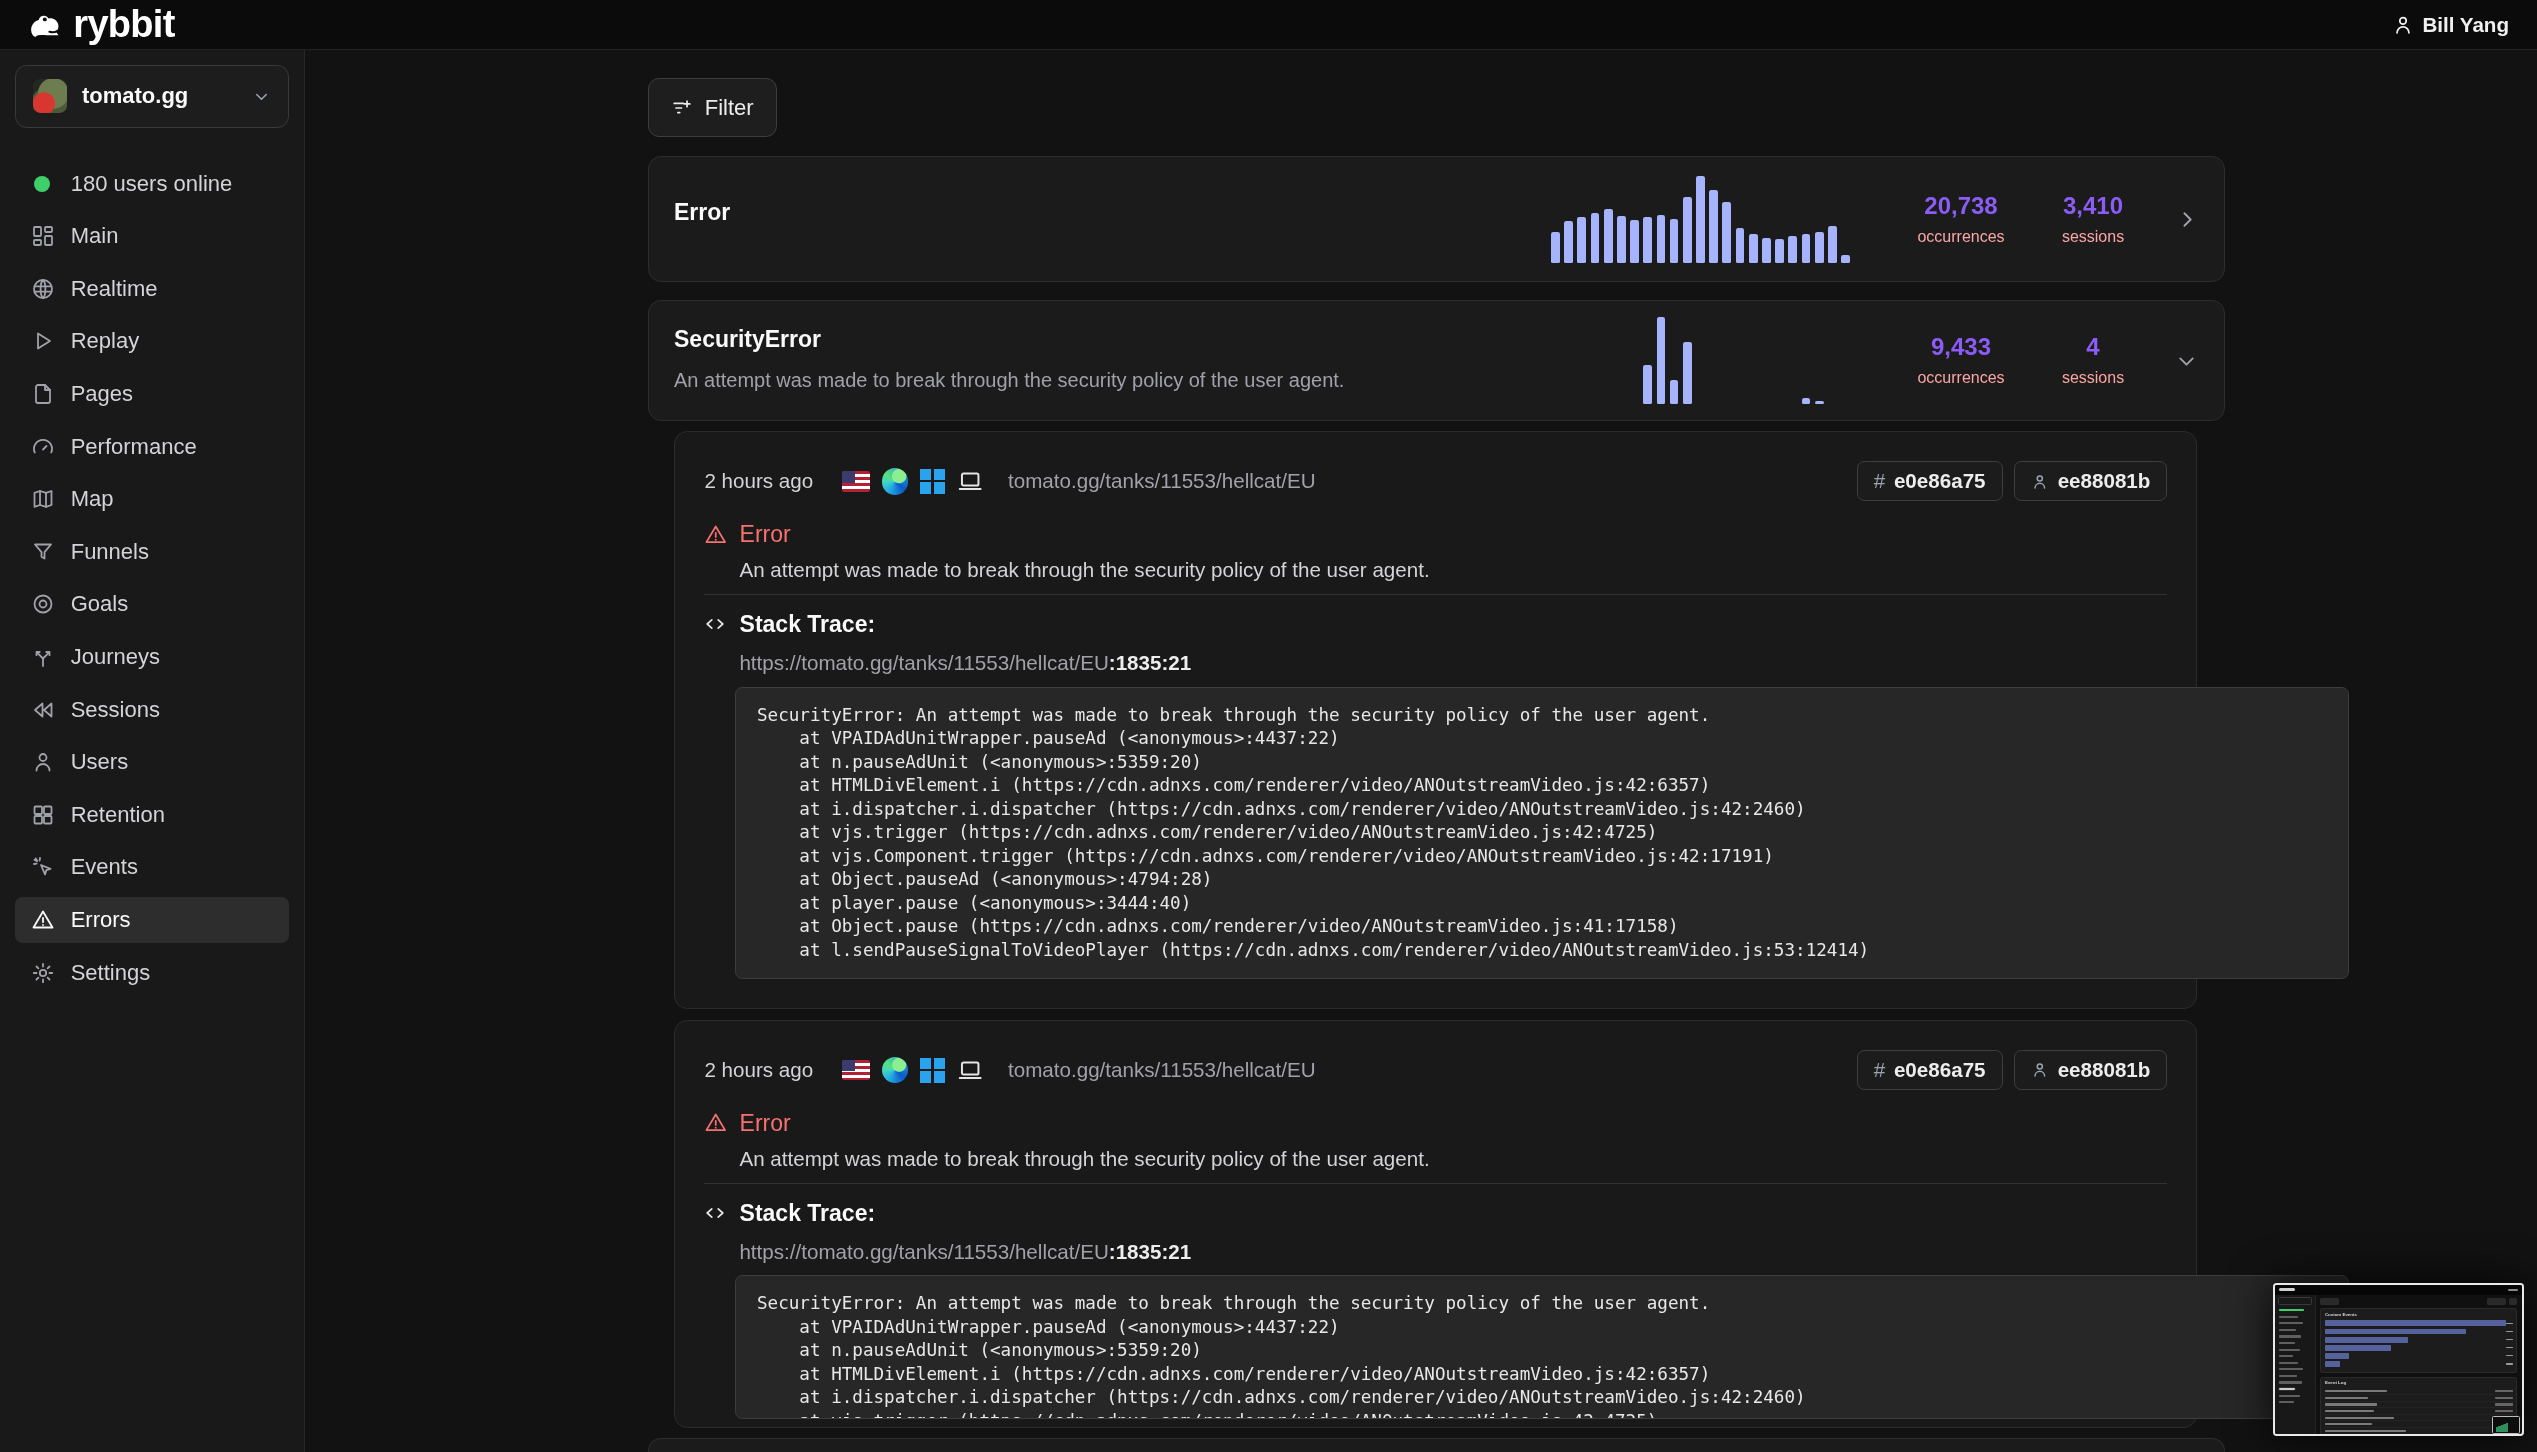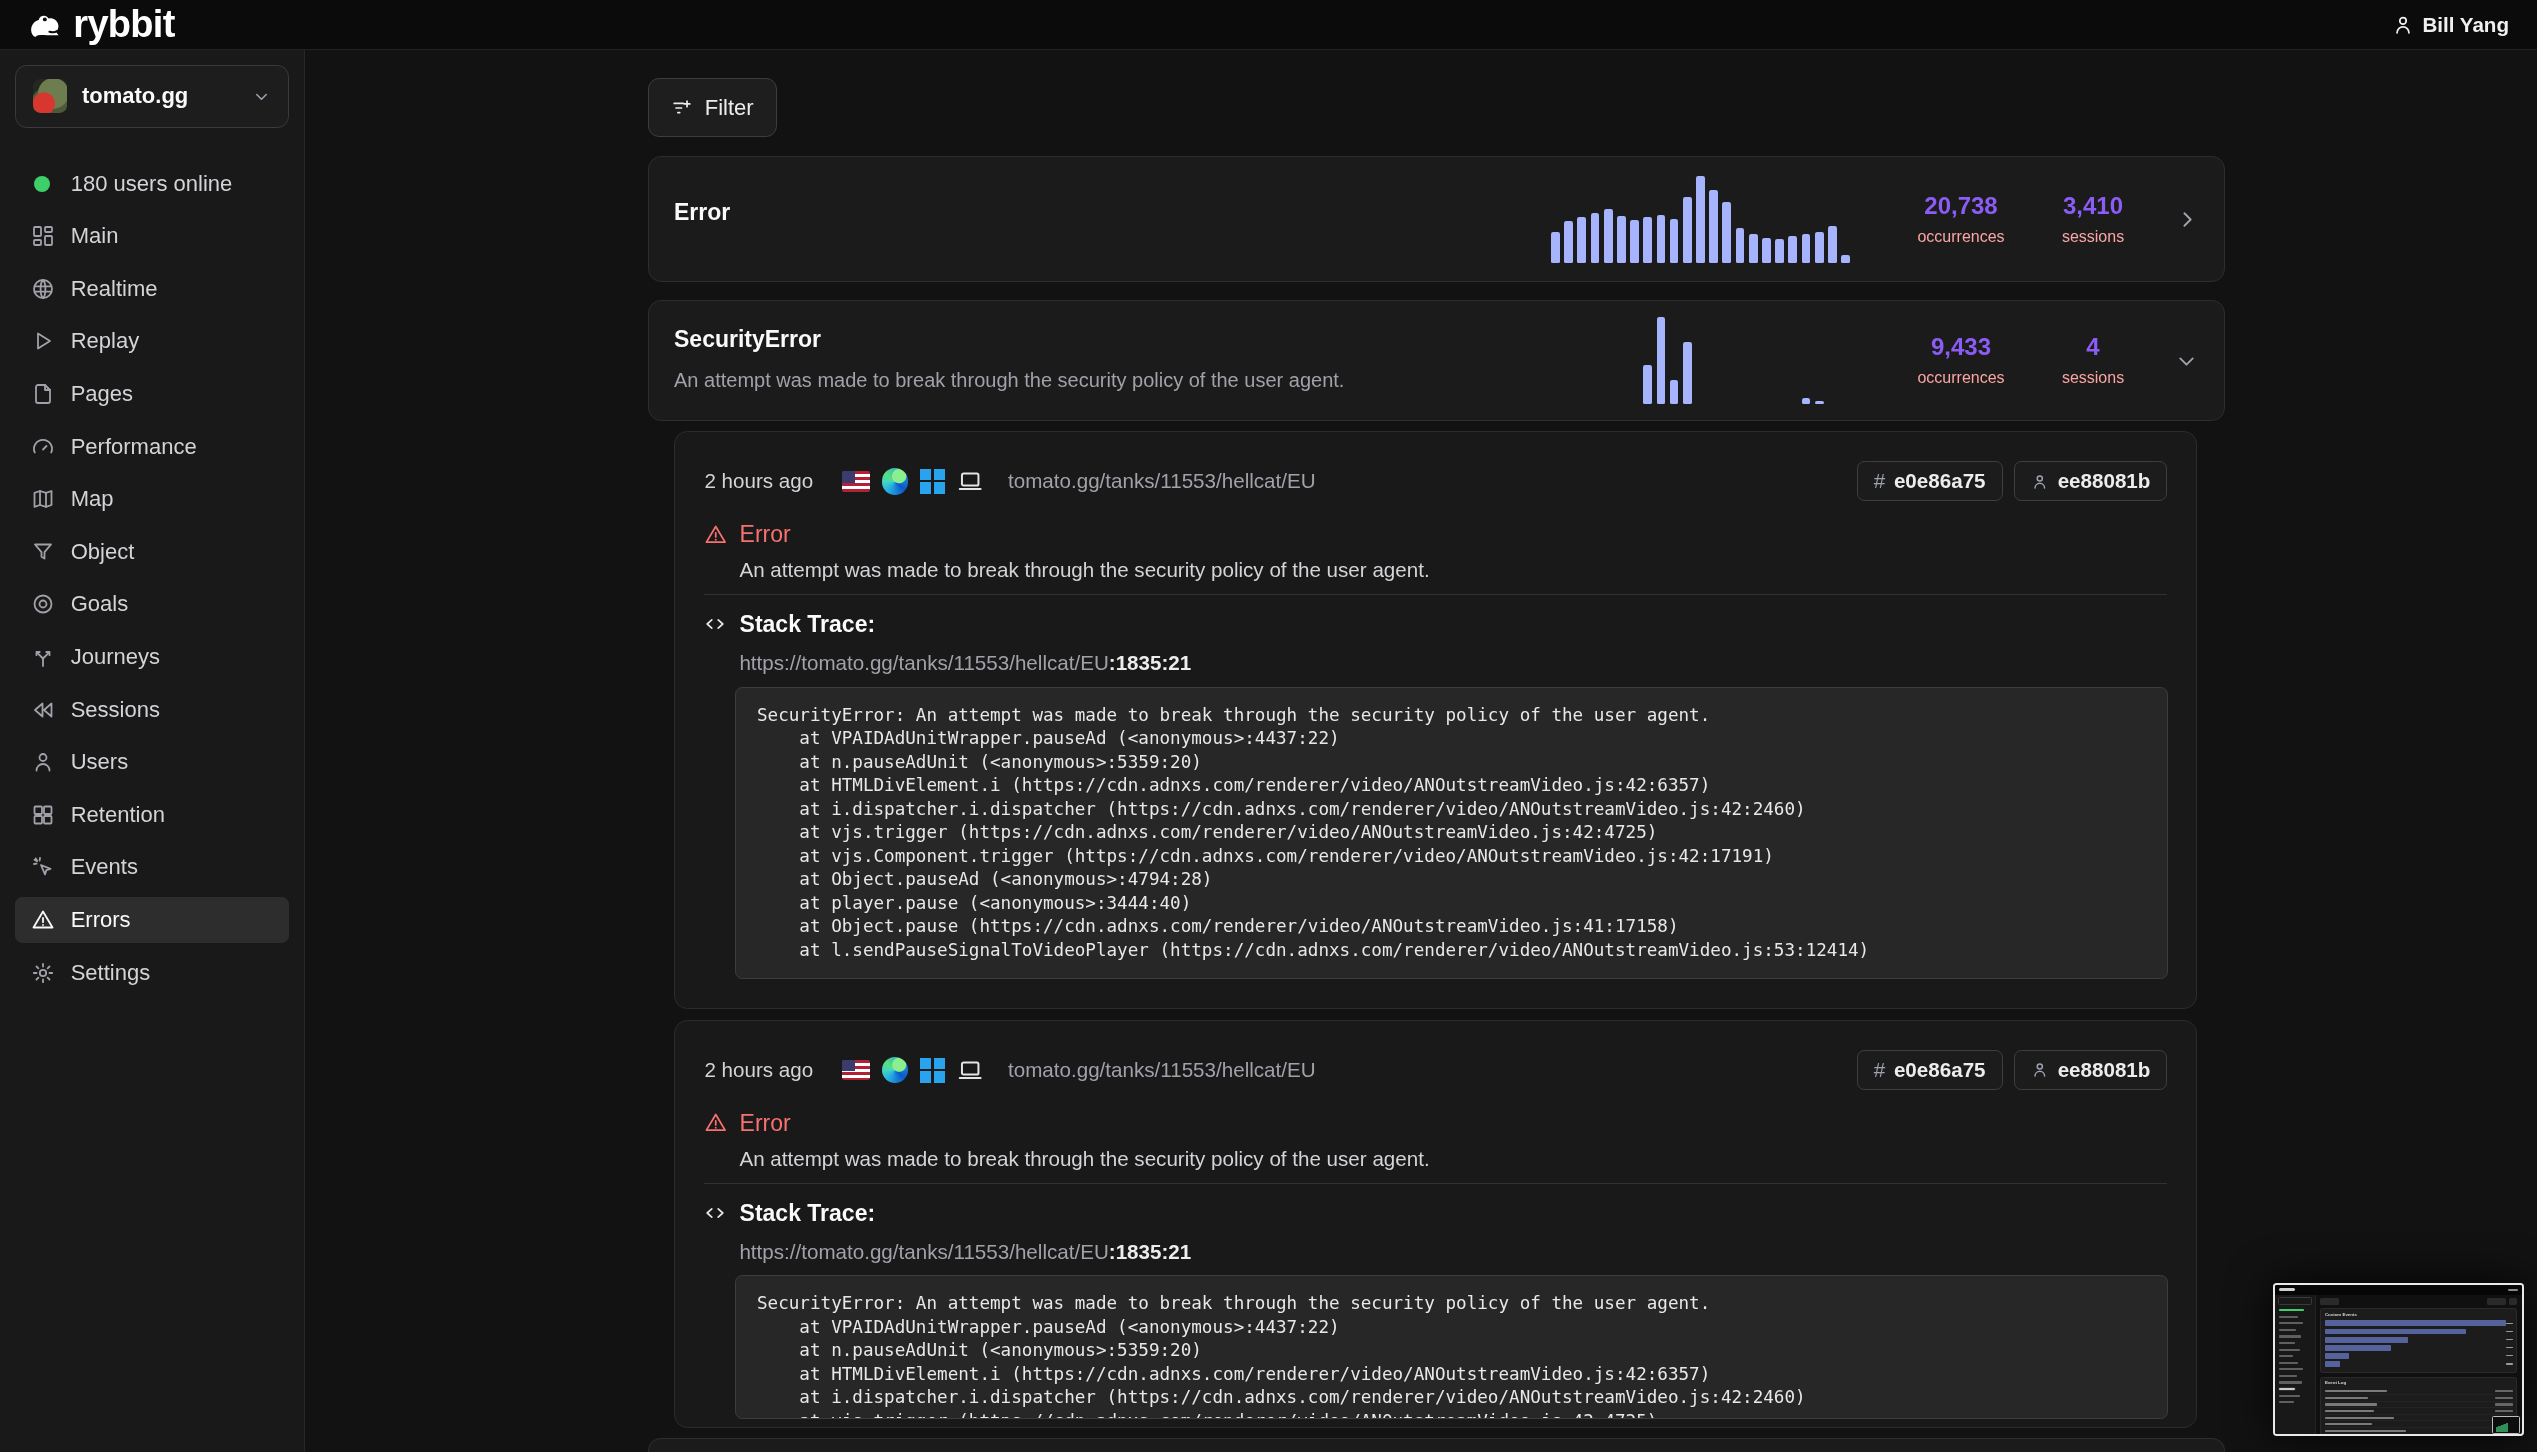--- a/index.html
+++ b/index.html
@@ -123,21 +123,21 @@
   .badge .ic, .badge .hash { color: #9ca3af; }
   .badge .hash { font-size: 20.6px; font-weight: 400; }
   .occ-error-line { margin-top: 19px; display: flex; align-items: center; gap: 11.7px; color: #f87171; font-size: 23px; font-weight: 500; }
   .occ-message { margin-top: 10.3px; margin-left: 35px; font-size: 20.6px; color: #d4d4d8; }
   .occ-divider { margin-top: 11.7px; border-top: 0.7px solid #313131; }
   .stack-heading { margin-top: 16px; display: flex; align-items: center; gap: 13.2px; font-size: 23px; font-weight: 700; color: #fafafa; }
   .stack-heading .ic { color: #e5e5e5; }
   .stack-url { margin-top: 13.2px; margin-left: 35px; font-size: 20.6px; color: #a1a1aa; }
   .stack-url .loc { color: #ededed; font-weight: 600; }
   .codeblock {
-    margin: 11.7px 0 0 31px; width: 1433px;
+    margin: 11.7px 0 0 31px; width: 1614px;
     background: #272727; border: 0.7px solid #3d3d3d; border-radius: 7.3px;
     padding: 16px 20.6px;
     font-family: "DejaVu Sans Mono", "Liberation Mono", monospace;
     font-size: 17.6px; line-height: 23.5px; color: #e8e8e8; white-space: pre;
     overflow: hidden;
   }
   .occurrence-card.clipped { padding-bottom: 7.3px; }
   .occurrence-card.clipped .codeblock { height: 144px; }
 
   .row-stub {
@@ -257,21 +257,21 @@
           <svg viewBox="0 0 24 24" width="24" height="24" fill="none" stroke="currentColor" stroke-width="1.8" stroke-linecap="round" stroke-linejoin="round" class="ic ">
             <path d="M9 4 3.5 5.8v14L9 18l6 1.8 5.5-1.8v-14L15 5.8 9 4z"></path>
             <path d="M9 4v14M15 5.8v14"></path>
           </svg>
           <span>Map</span>
         </div>
         <div class="nav-item">
           <svg viewBox="0 0 24 24" width="24" height="24" fill="none" stroke="currentColor" stroke-width="1.8" stroke-linecap="round" stroke-linejoin="round" class="ic ">
             <path d="M4 4.5h16l-6.5 7.7v6.3l-3-1.8v-4.5z"></path>
           </svg>
-          <span>Object</span>
+          <span>Funnels</span>
         </div>
         <div class="nav-item">
           <svg viewBox="0 0 24 24" width="24" height="24" fill="none" stroke="currentColor" stroke-width="1.8" stroke-linecap="round" stroke-linejoin="round" class="ic ">
             <circle cx="12" cy="12" r="8.5"></circle>
             <circle cx="12" cy="12" r="3.5"></circle>
           </svg>
           <span>Goals</span>
         </div>
         <div class="nav-item">
           <svg viewBox="0 0 24 24" width="24" height="24" fill="none" stroke="currentColor" stroke-width="1.8" stroke-linecap="round" stroke-linejoin="round" class="ic ">

